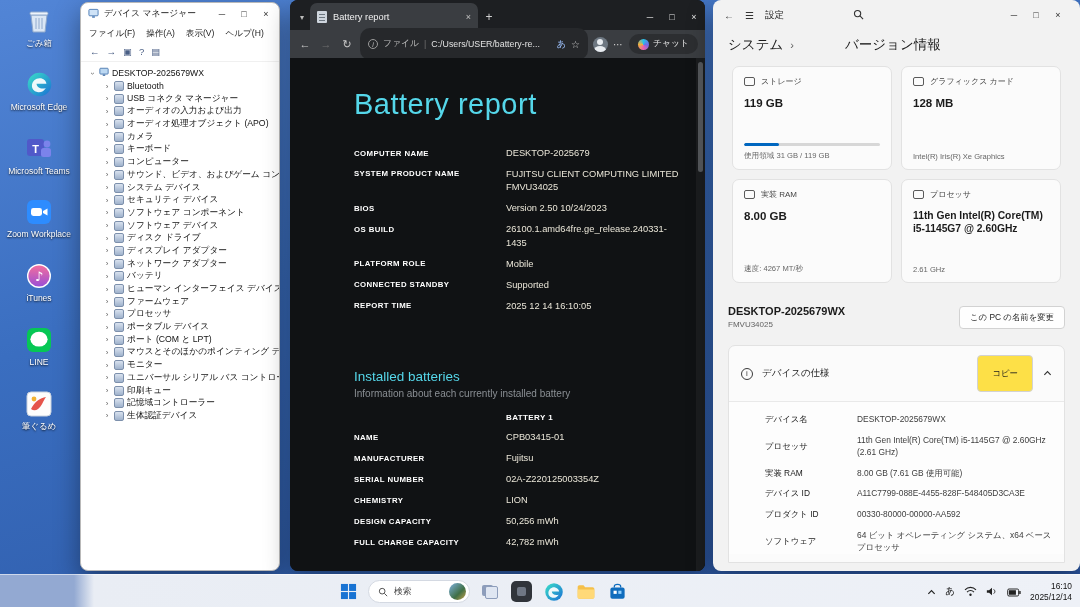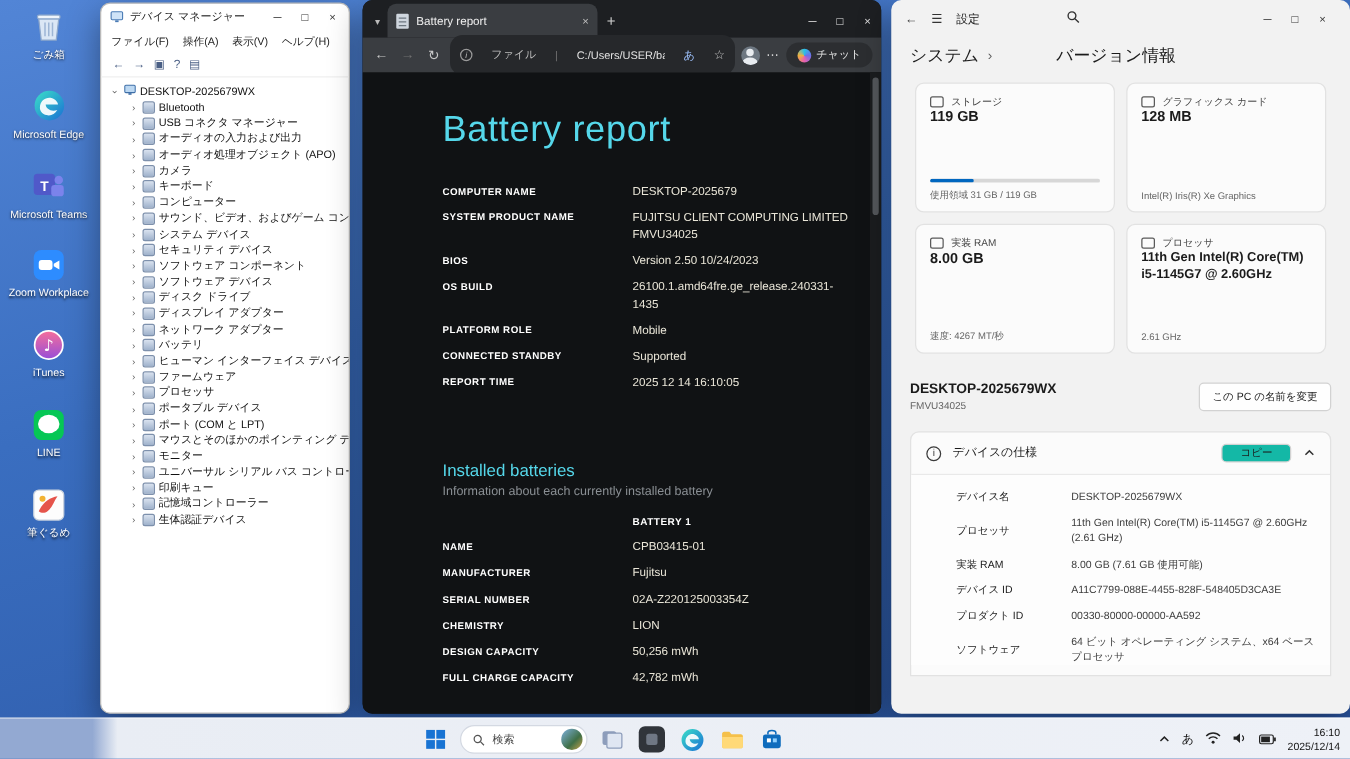--- a/index.html
+++ b/index.html
@@ -41,21 +41,21 @@
   .bw-tab { width:168px; height:27px; background:#3a3d41; border-radius:7px 7px 0 0; display:flex; align-items:center; gap:6px; padding:0 7px; }
   .bw-tab .fav { width:10px; height:12px; background:#cfd6de; border-radius:1px; position:relative; flex:0 0 auto; }
   .bw-tab .fav::after { content:""; position:absolute; left:2px; top:3px; width:6px; height:1.5px; background:#6d7780; box-shadow:0 3px 0 #6d7780, 0 6px 0 #6d7780; }
   .bw-tab .tt { font-size:9.3px; color:#f0f0f0; flex:1; overflow:hidden; white-space:nowrap; }
   .bw-tab .tx { color:#c2c2c2; font-size:9px; }
   .newtab { width:22px; height:26px; display:flex; align-items:center; justify-content:center; color:#cfcfcf; font-size:12px; }
   .bw .win-btn { color:#e3e3e3; height:26px; }
   .bw-tools { height:28px; background:#3a3d41; display:flex; align-items:center; gap:5px; padding:0 7px; }
   .nav-b { color:#c9c9c9; font-size:11px; width:16px; text-align:center; }
   .nav-b.dis { color:#707070; }
-  .addr { flex:1; height:32px; background:#26282b; border-radius:10px; display:flex; align-items:center; gap:15px; padding:4px 8px; color:#d4d4d4; font-size:8.8px; min-width:0; }
+  .addr { flex:1; height:32px; background:#26282b; border-radius:10px; display:flex; align-items:center; gap:5px; padding:4px 8px; color:#d4d4d4; font-size:8.8px; min-width:0; }
   .addr .info-i { width:10px; height:10px; border:1px solid #9a9a9a; border-radius:50%; color:#bbb; font-size:7px; display:flex; align-items:center; justify-content:center; flex:0 0 auto; font-style:italic; }
   .addr .scheme { color:#bdbdbd; }
   .addr .sep { color:#707070; }
   .addr .path { overflow:hidden; white-space:nowrap; flex:1; color:#e2e2e2; }
   .addr .ime { color:#9fc3ff; font-size:9px; flex:0 0 auto; }
   .addr .star { color:#c9c9c9; font-size:10px; flex:0 0 auto; }
   .avatar { width:15px; height:15px; border-radius:50%; background:#6d7781; position:relative; overflow:hidden; flex:0 0 auto; }
   .avatar::before { content:""; position:absolute; left:4.5px; top:2.5px; width:6px; height:6px; border-radius:50%; background:#e8ecf0; }
   .avatar::after { content:""; position:absolute; left:1.5px; top:9px; width:12px; height:8px; border-radius:50%; background:#e8ecf0; }
   .dots { color:#d0d0d0; font-size:10px; letter-spacing:1px; }
@@ -77,34 +77,34 @@
   .sw-title { height:30px; display:flex; align-items:center; gap:11px; padding:0 11px; font-size:9.5px; }
   .sw-title .gly { color:#333; font-size:10px; }
   .sw-search { margin-left:58px; color:#333; }
   .sw-crumb { padding:6px 15px 12px; font-size:13.5px; display:flex; align-items:center; gap:7px; }
   .sw-crumb .cur { font-weight:normal;margin-left:44px; }
   .sw-crumb .gt { color:#5d5d5d; font-size:11px; }
   .cards { display:grid; grid-template-columns:1fr 1fr; gap:9px; padding:0 19px; }
   .card { background:#fbfbfb; border:1px solid #e2e2e2; border-radius:7px; height:104px; padding:9px 11px; position:relative; }
   .card-h { display:flex; align-items:center; gap:6px; font-size:8px; color:#454545; }
   .cico { width:11px; height:9px; border:1.2px solid #5a5a5a; border-radius:2px; flex:0 0 auto; }
-  .card-v { font-size:11.5px; font-weight:bold; line-height:1.3; }
+  .card-v { margin-top:9px; font-size:11.5px; font-weight:bold; line-height:1.3; }
   .card-v.small { font-size:10.3px; }
   .card-foot { position:absolute; left:11px; right:11px; bottom:8px; font-size:7.6px; color:#666; white-space:nowrap; overflow:hidden; }
   .bar { position:absolute; left:11px; right:11px; bottom:23px; height:3px; border-radius:2px; background:#d7d7d7; overflow:hidden; }
   .bar .fill { height:100%; background:#0067c0; border-radius:2px; }
   .devname { display:flex; align-items:center; padding:22px 15px 12px; }
   .devname .n { font-size:11px; font-weight:bold; }
   .devname .m { font-size:8px; color:#636363; margin-top:3px; }
   .btn { margin-left:auto; background:#fefefe; border:1px solid #d2d2d2; border-radius:4px; padding:5px 10px; font-size:8.4px; color:#1b1b1b; white-space:nowrap; }
   .expander { margin:4px 15px 0; background:#fbfbfb; border:1px solid #e2e2e2; border-radius:7px 7px 0 0; }
   .exp-h { display:flex; align-items:center; gap:9px; padding:9px 12px; font-size:9.5px; }
   .exp-h .iinfo { width:12px; height:12px; border:1.1px solid #3a3a3a; border-radius:50%; font-size:8px; display:flex; align-items:center; justify-content:center; color:#3a3a3a; flex:0 0 auto; }
   .exp-h .right { margin-left:auto; display:flex; align-items:center; gap:10px; }
-  .exp-h .copy { background:#14b8a6; border:1px solid #d2d2d2; border-radius:4px; padding:1px 14px; font-size:8.4px; }
+  .exp-h .copy { background:#fde047; border:1px solid #d2d2d2; border-radius:4px; padding:12px 14px; font-size:8.4px; }
   .chev { width:9px; height:9px; display:inline-block; }
   .exp-body { border-top:1px solid #e9e9e9; background:#fdfdfd; padding:11px 12px 0 36px; }
   .srow { display:flex; margin-bottom:8px;align-items:center; }
   .srow .sl { width:92px; flex:0 0 auto; font-size:8.4px; color:#1b1b1b; padding-top:.5px; }
   .srow .sv { flex:1; font-size:8.4px; color:#3d3d3d; line-height:1.5; word-break:break-word; }
   
   .taskbar { position:absolute; left:0; right:0; bottom:0; height:33px;
     background:linear-gradient(to right,#93a9d2 0px,#93a9d2 74px,#e9edf4 94px,#eef1f7 100%);
     border-top:1px solid rgba(255,255,255,.55); z-index:5; }
   .tb-center { position:absolute; left:336px; top:0; height:33px; display:flex; align-items:center; gap:7px; }

